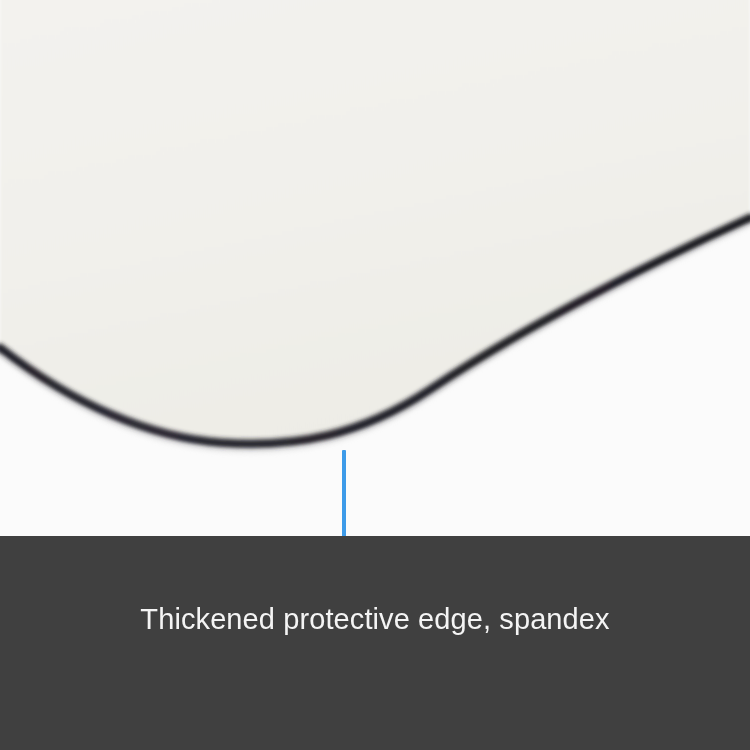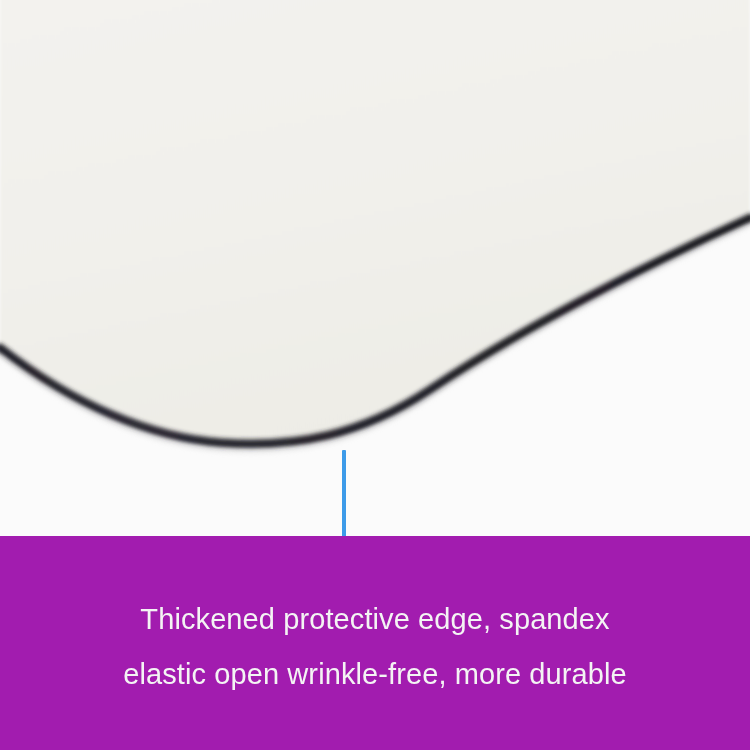--- a/index.html
+++ b/index.html
@@ -44,21 +44,21 @@
     border-radius: 1px;
   }
 
   
   .caption-banner {
     position: absolute;
     left: 0;
     top: 536px;
     width: 750px;
     height: 214px;
-    background: #a21caf;
+    background: #404040;
   }
   .caption-text {
     position: absolute;
     left: 0;
     top: 0;
     width: 750px;
     padding-top: 56px;
     box-sizing: border-box;
     text-align: center;
   }
@@ -122,17 +122,16 @@
                C 360,444 296,456 222,451
                C 150,446 72,412 0,356"></path>
     </svg>
   </div>
 
   <div class="callout-line"></div>
 
   <div class="caption-banner">
     <div class="caption-text">
       <span class="caption-line">Thickened protective edge, spandex</span>
-      <span class="caption-line">elastic open wrinkle-free, more durable</span>
     </div>
   </div>
 
 </div>
 
 </body></html>

